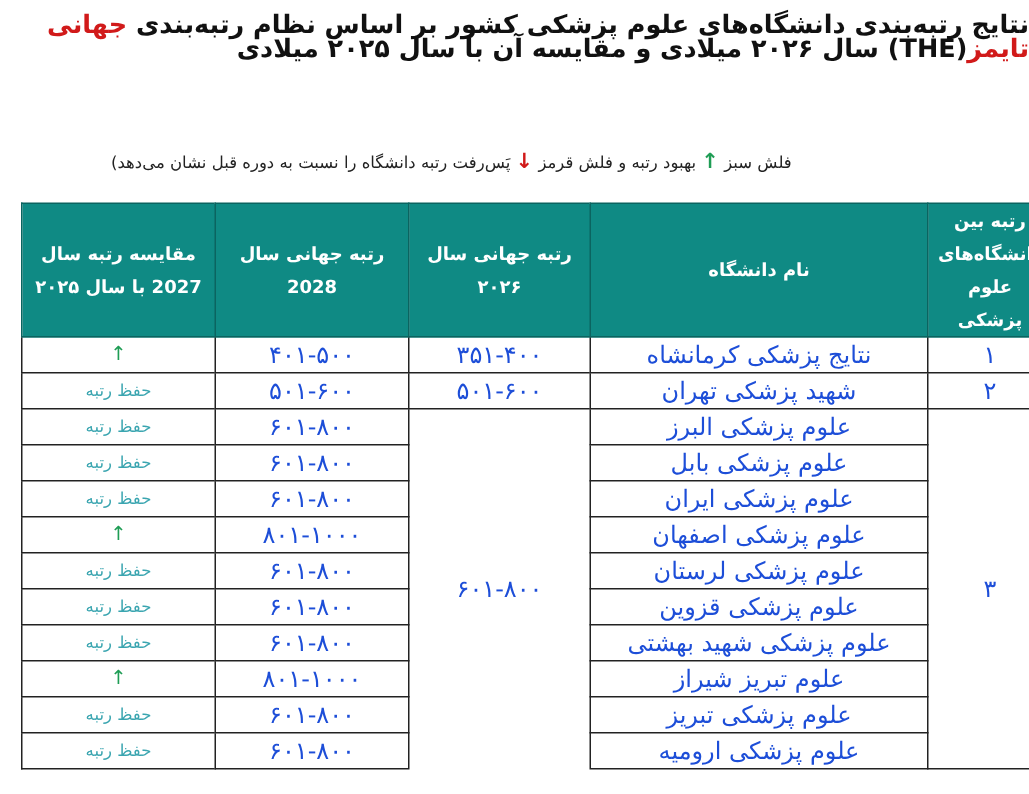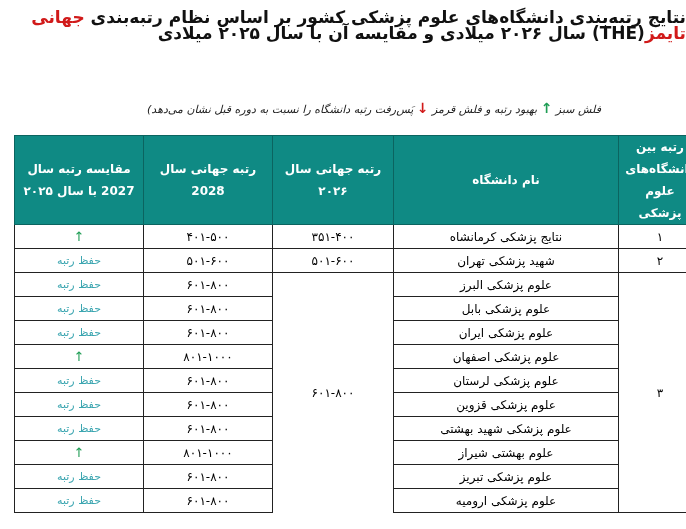--- a/index.html
+++ b/index.html
@@ -1,26 +1,26 @@
 <!DOCTYPE html>
 <html><head>
 <meta charset="utf-8">
 <style>
   html, body { margin:0; padding:0; background:#ffffff; }
   body { width:686px; height:529px; overflow:hidden; position:relative; font-family:"DejaVu Sans", sans-serif; color:#111; }
   .title { position:absolute; left:0; width:686px; text-align:right; direction:rtl; font-weight:bold; font-size:17px; line-height:26px; color:#111; }
   .title .red { color:#d11a1a; }
   #t1 { top:4px; }
   #t2 { top:20px; }
-  .note { position:absolute; top:100px; right:12px; width:600px; direction:rtl; text-align:center; font-size:11px; color:#222;font-style:italic; }
+  .note { position:absolute; top:100px; right:12px; width:600px; direction:rtl; text-align:left; font-size:11px; color:#222; }
   .note .up { color:#1f9d55; font-weight:bold; font-size:14px; }
   .note .down { color:#d11a1a; font-weight:bold; font-size:14px; }
   table { position:absolute; left:14px; top:135px; border-collapse:collapse; direction:rtl; width:652px; table-layout:fixed; }
   th { background:#0f8a84; color:#fff; font-weight:bold; font-size:12px; line-height:22px; border:1px solid #0b6460; height:82px; padding:0 4px; }
-  td { border:1.5px solid #222; height:23px; font-size:12px; text-align:center; padding:0; color:#000000; }
+  td { border:1.5px solid #222; height:23px; font-size:16px; text-align:center; padding:0; color:#1d4ed8; }
   td.cmp-keep { color:#3aa5b0; font-size:11px; }
   td.cmp-up { color:#1f9d55; font-size:13px; }
   .c-rank { width:74px; }
   .c-name { width:216px;text-align:center; }
   .c-2026 { width:112px;text-align:center; }
   .c-2025 { width:120px; }
   .c-cmp { width:120px; }
   td.merged { vertical-align:middle; }
 </style>
 </head>
@@ -93,21 +93,21 @@
       <td>علوم پزشکی قزوین</td>
       <td>۶۰۱-۸۰۰</td>
       <td class="cmp-keep">حفظ رتبه</td>
     </tr>
     <tr>
       <td>علوم پزشکی شهید بهشتی</td>
       <td>۶۰۱-۸۰۰</td>
       <td class="cmp-keep">حفظ رتبه</td>
     </tr>
     <tr>
-      <td>علوم بهشتی شیراز</td>
+      <td>علوم تبریز شیراز</td>
       <td>۸۰۱-۱۰۰۰</td>
       <td class="cmp-up">↑</td>
     </tr>
     <tr>
       <td>علوم پزشکی تبریز</td>
       <td>۶۰۱-۸۰۰</td>
       <td class="cmp-keep">حفظ رتبه</td>
     </tr>
     <tr>
       <td>علوم پزشکی ارومیه</td>

